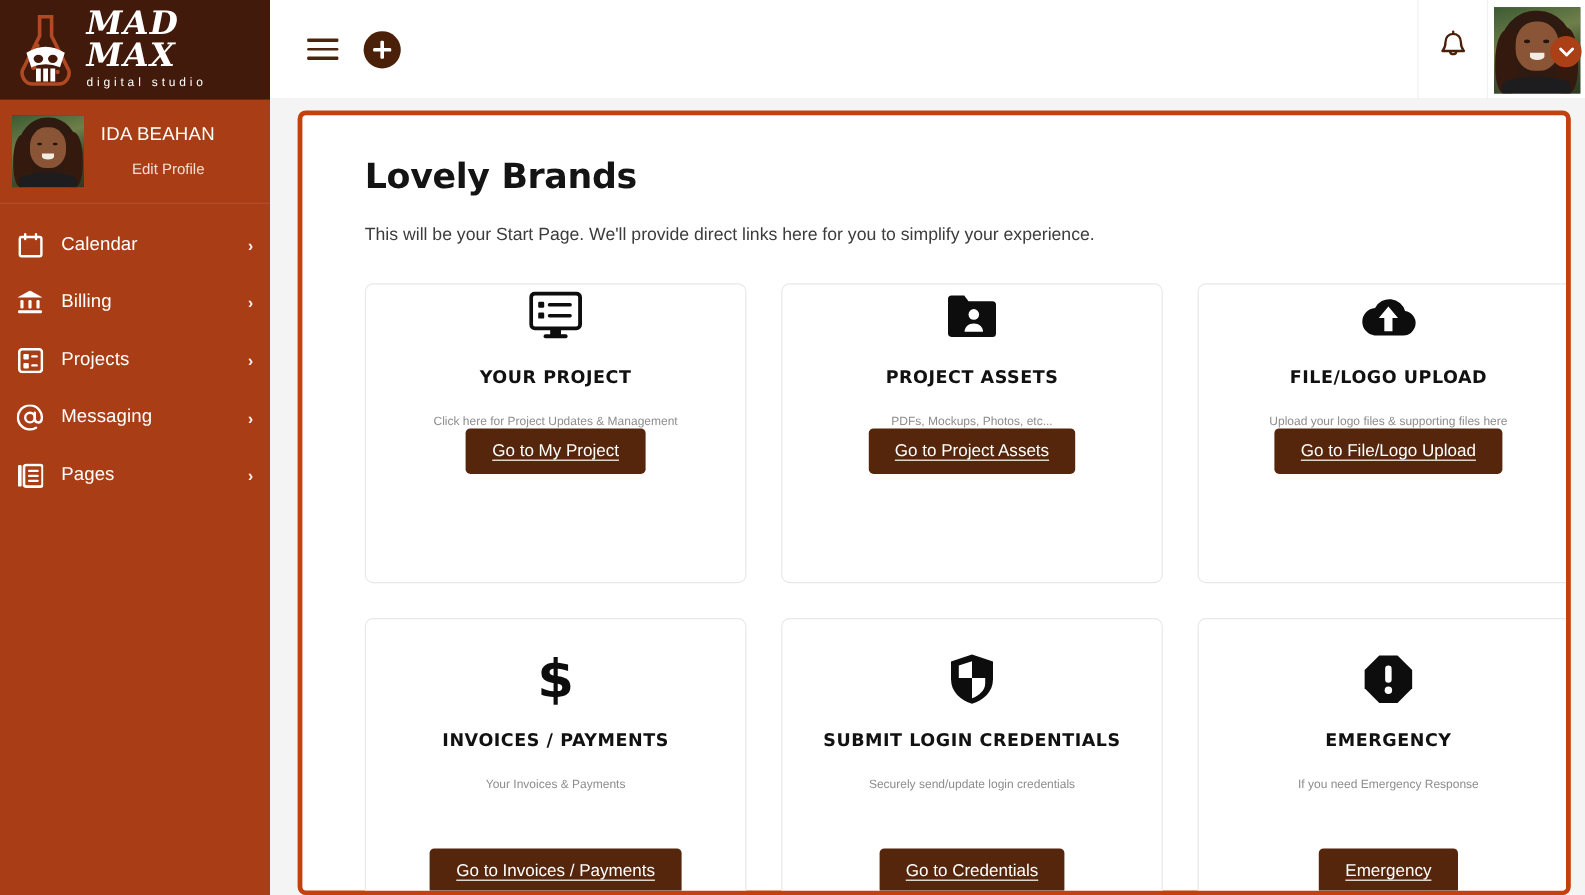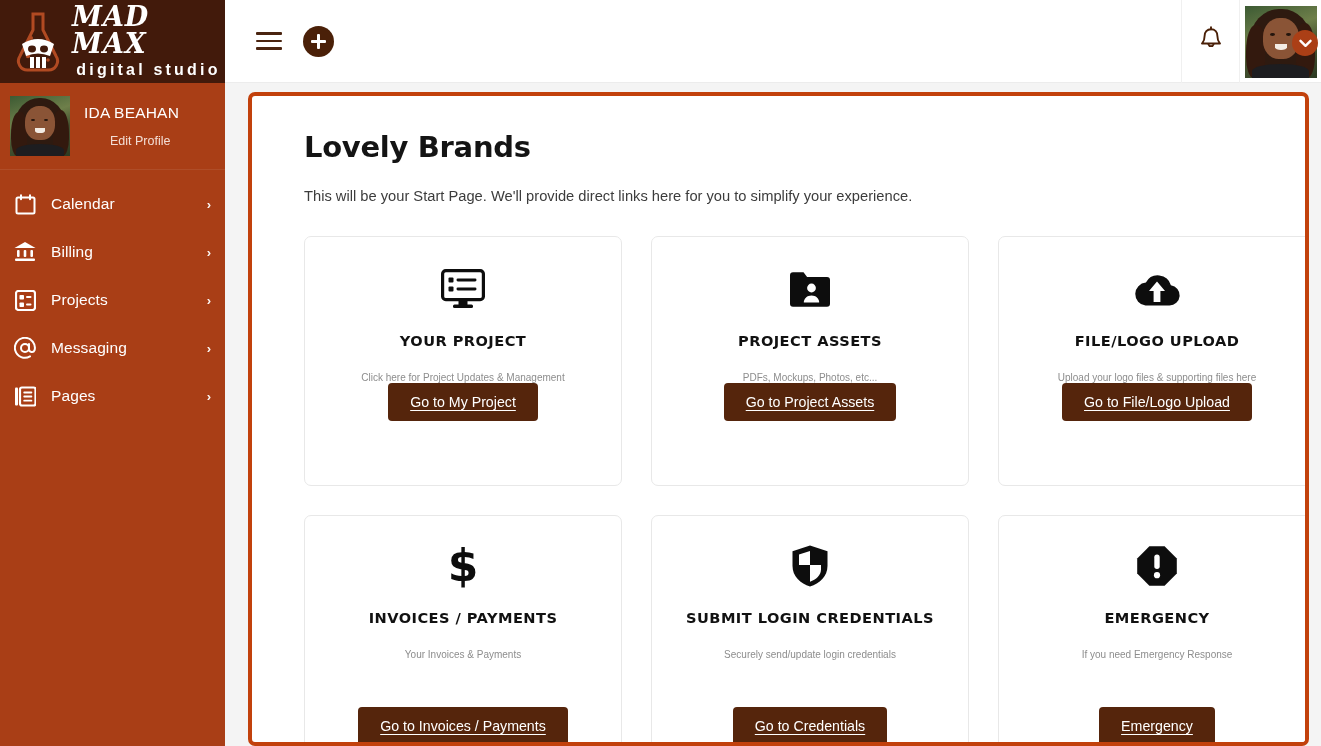--- a/index.html
+++ b/index.html
@@ -21,37 +21,36 @@
   }
   .logo-block {
     height: 83px;
     background: #421a0b;
     display: flex;
     align-items: center;
     padding-left: 10px;
     gap: 6px;
   }
   .logo-mark { width: 56px; height: 68px; flex: 0 0 56px; position: relative; }
-  .logo-words { display: flex; flex-direction: column; justify-content: center; padding-bottom: 2px; align-items: center; }
+  .logo-words { display: flex; flex-direction: column; justify-content: center; padding-bottom: 2px; }
   .logo-main {
     color: #ffffff;
     font-family: "DejaVu Serif", serif;
     font-size: 27px;
     font-weight: 700;
     letter-spacing: 1px;
     line-height: 1;
     font-style: italic;
   }
   .logo-sub {
     color: #ffffff;
-    font-size: 16px;
+    font-size: 10px;
     letter-spacing: 3.2px;
     margin-top: 5px;
     line-height: 1;
-    font-weight: bold;
   }
 
   .profile {
     height: 87px;
     display: flex;
     align-items: center;
     gap: 14px;
     padding: 0 0 0 10px;
     border-bottom: 1px solid rgba(255,255,255,0.08);
   }
@@ -194,21 +193,20 @@
     gap: 29px;
   }
   .card {
     border: 1px solid #e8e8e8;
     border-radius: 7px;
     background: #fff;
     height: 250px;
     display: flex;
     flex-direction: column;
     align-items: center;
-    padding-top: 26px;
   }
   .card.tall { height: 250px; padding-top: 24px; }
   .card-icon { height: 52px; display: flex; align-items: center; justify-content: center; }
   .card-icon svg { display: block; }
   .card-title {
     margin-top: 17px;
     font-size: 14.6px;
     font-weight: 700;
     letter-spacing: .45px;
     color: #111111;

